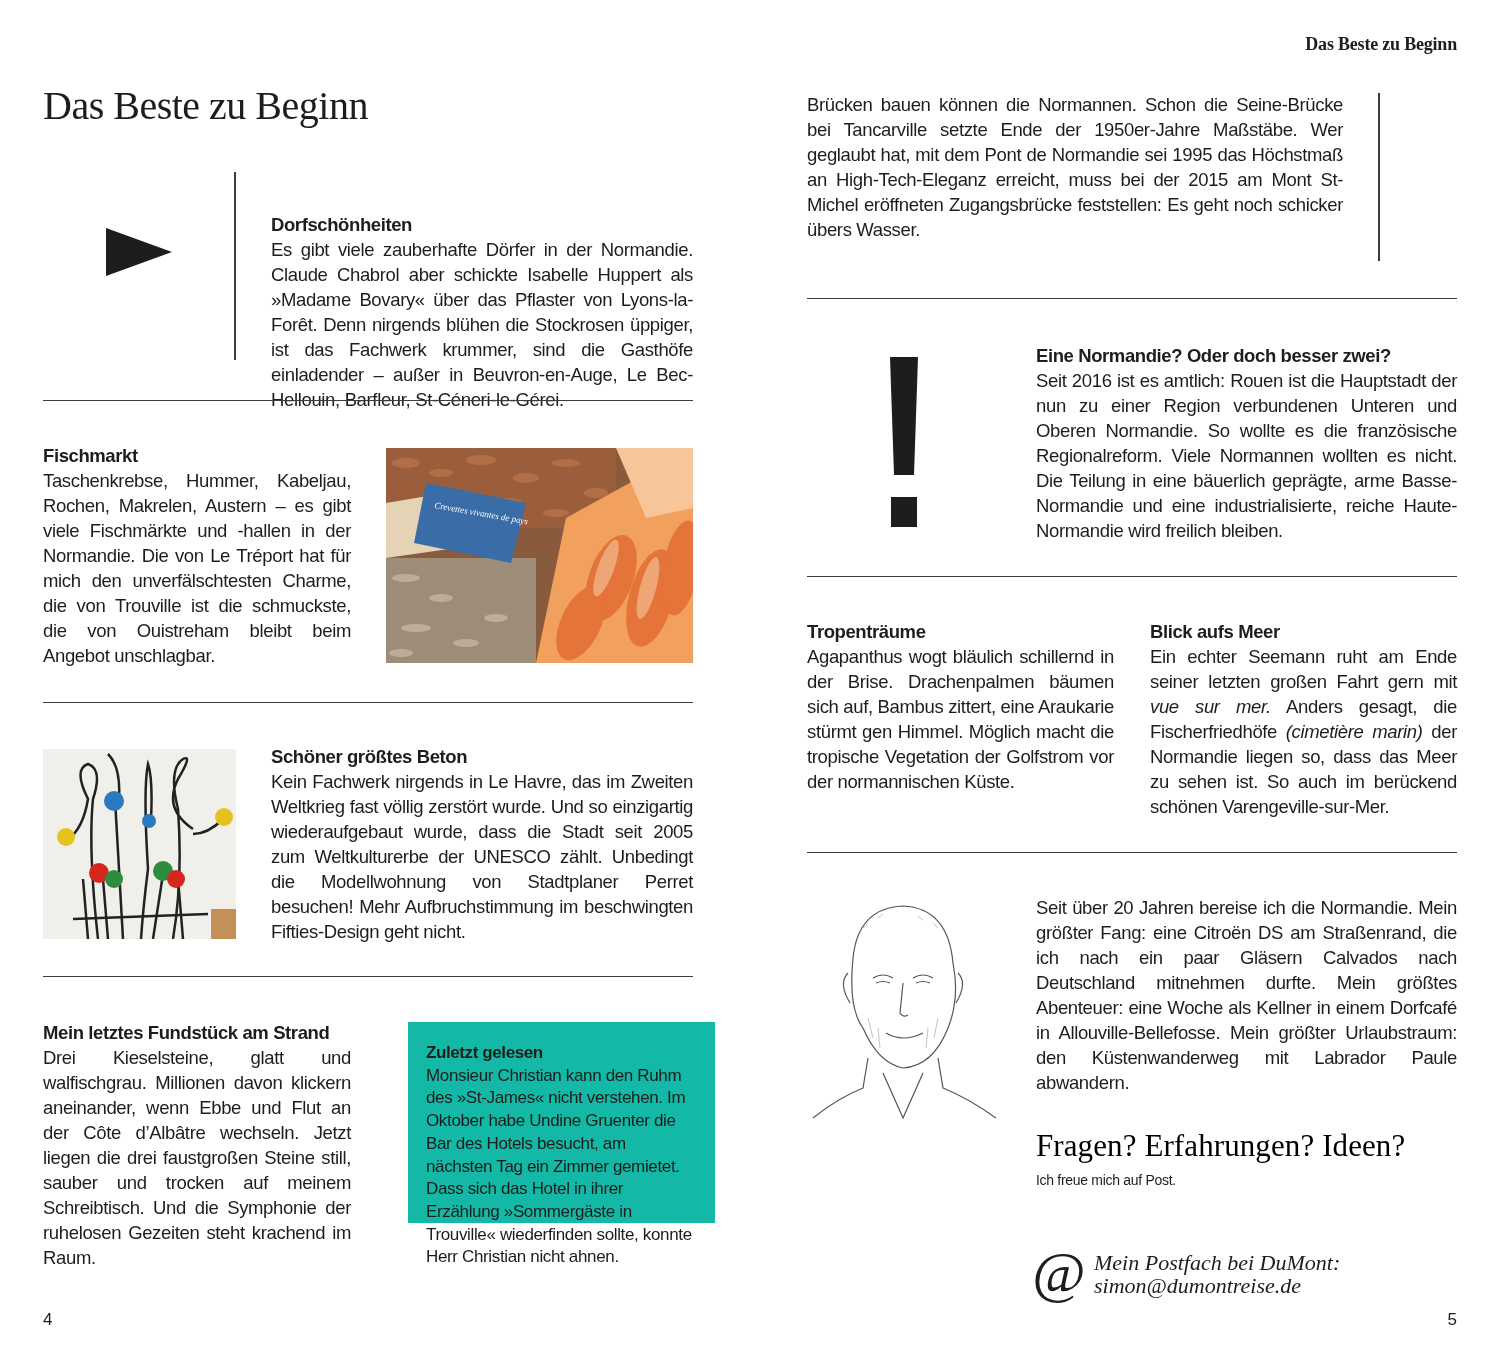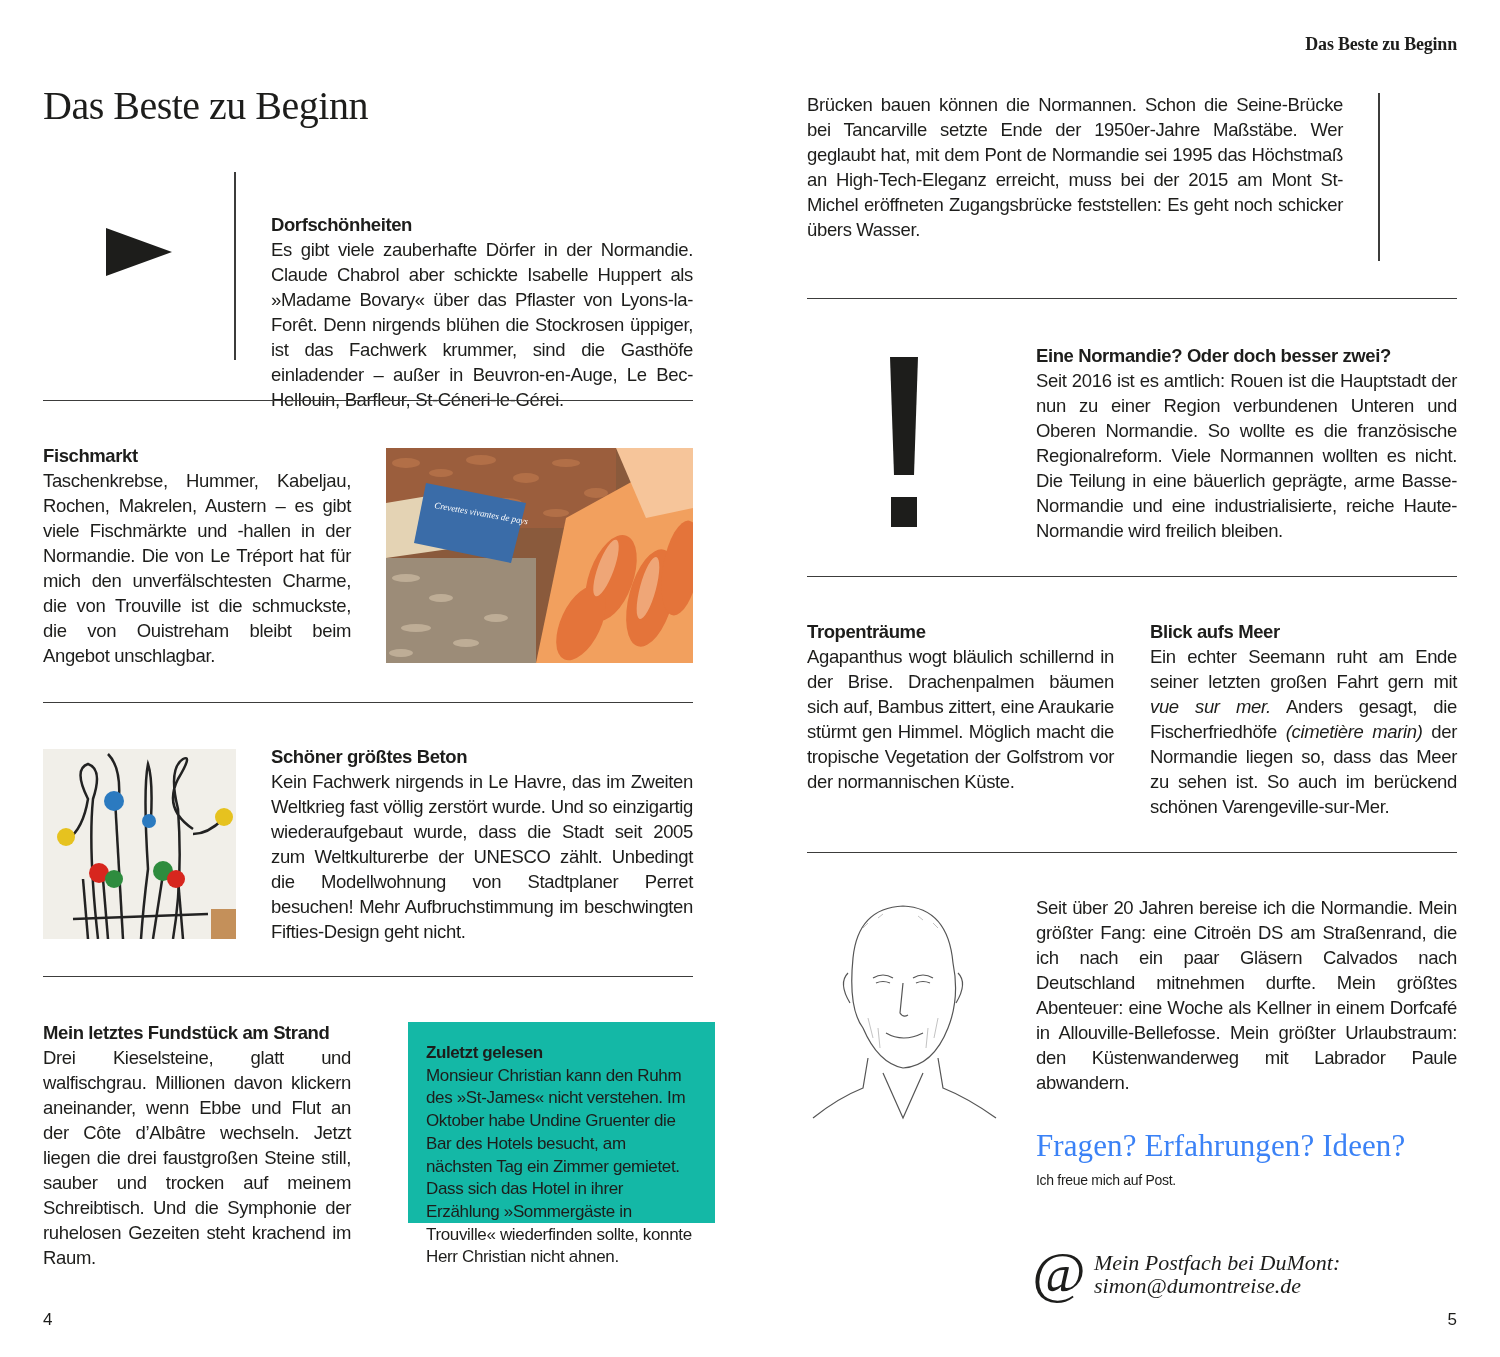--- a/index.html
+++ b/index.html
@@ -49,21 +49,21 @@
   #page-num-right { right: 43px; top: 1310px; font-size: 17px; }
 
   
   #fuessen { left: 807px; top: 92px; width: 536px; }
   #excl-icon { left: 880px; top: 345px; width: 60px; height: 190px; }
   #normandie { left: 1036px; top: 343px; width: 421px; }
   #tropen { left: 807px; top: 619px; width: 307px; }
   #blick { left: 1150px; top: 619px; width: 307px; }
   #portrait { left: 808px; top: 888px; width: 192px; height: 232px; }
   #author { left: 1036px; top: 895px; width: 421px; }
-  #questions { left: 1036px; top: 1128px; font-size: 31px; color: #3b82f6; margin: 0; font-weight: normal; letter-spacing: 0.1px; }
+  #questions { left: 1036px; top: 1128px; font-size: 31px; color: #000000; margin: 0; font-weight: normal; letter-spacing: 0.1px; }
   #post-line { left: 1036px; top: 1172px; font-size: 14px; letter-spacing: -0.3px; }
   #at-icon { left: 1032px; top: 1244px; font-size: 58px; line-height: 58px; font-style: italic; }
   #mailbox { left: 1094px; top: 1251px; font-size: 22px; line-height: 23px; font-style: italic; }
   em { font-style: italic; }
 </style>
 </head>
 <body>
 
 <div id="running-head" class="abs serif">Das Beste zu Beginn</div>
 <h1 id="page-title" class="abs serif">Das Beste zu Beginn</h1>

